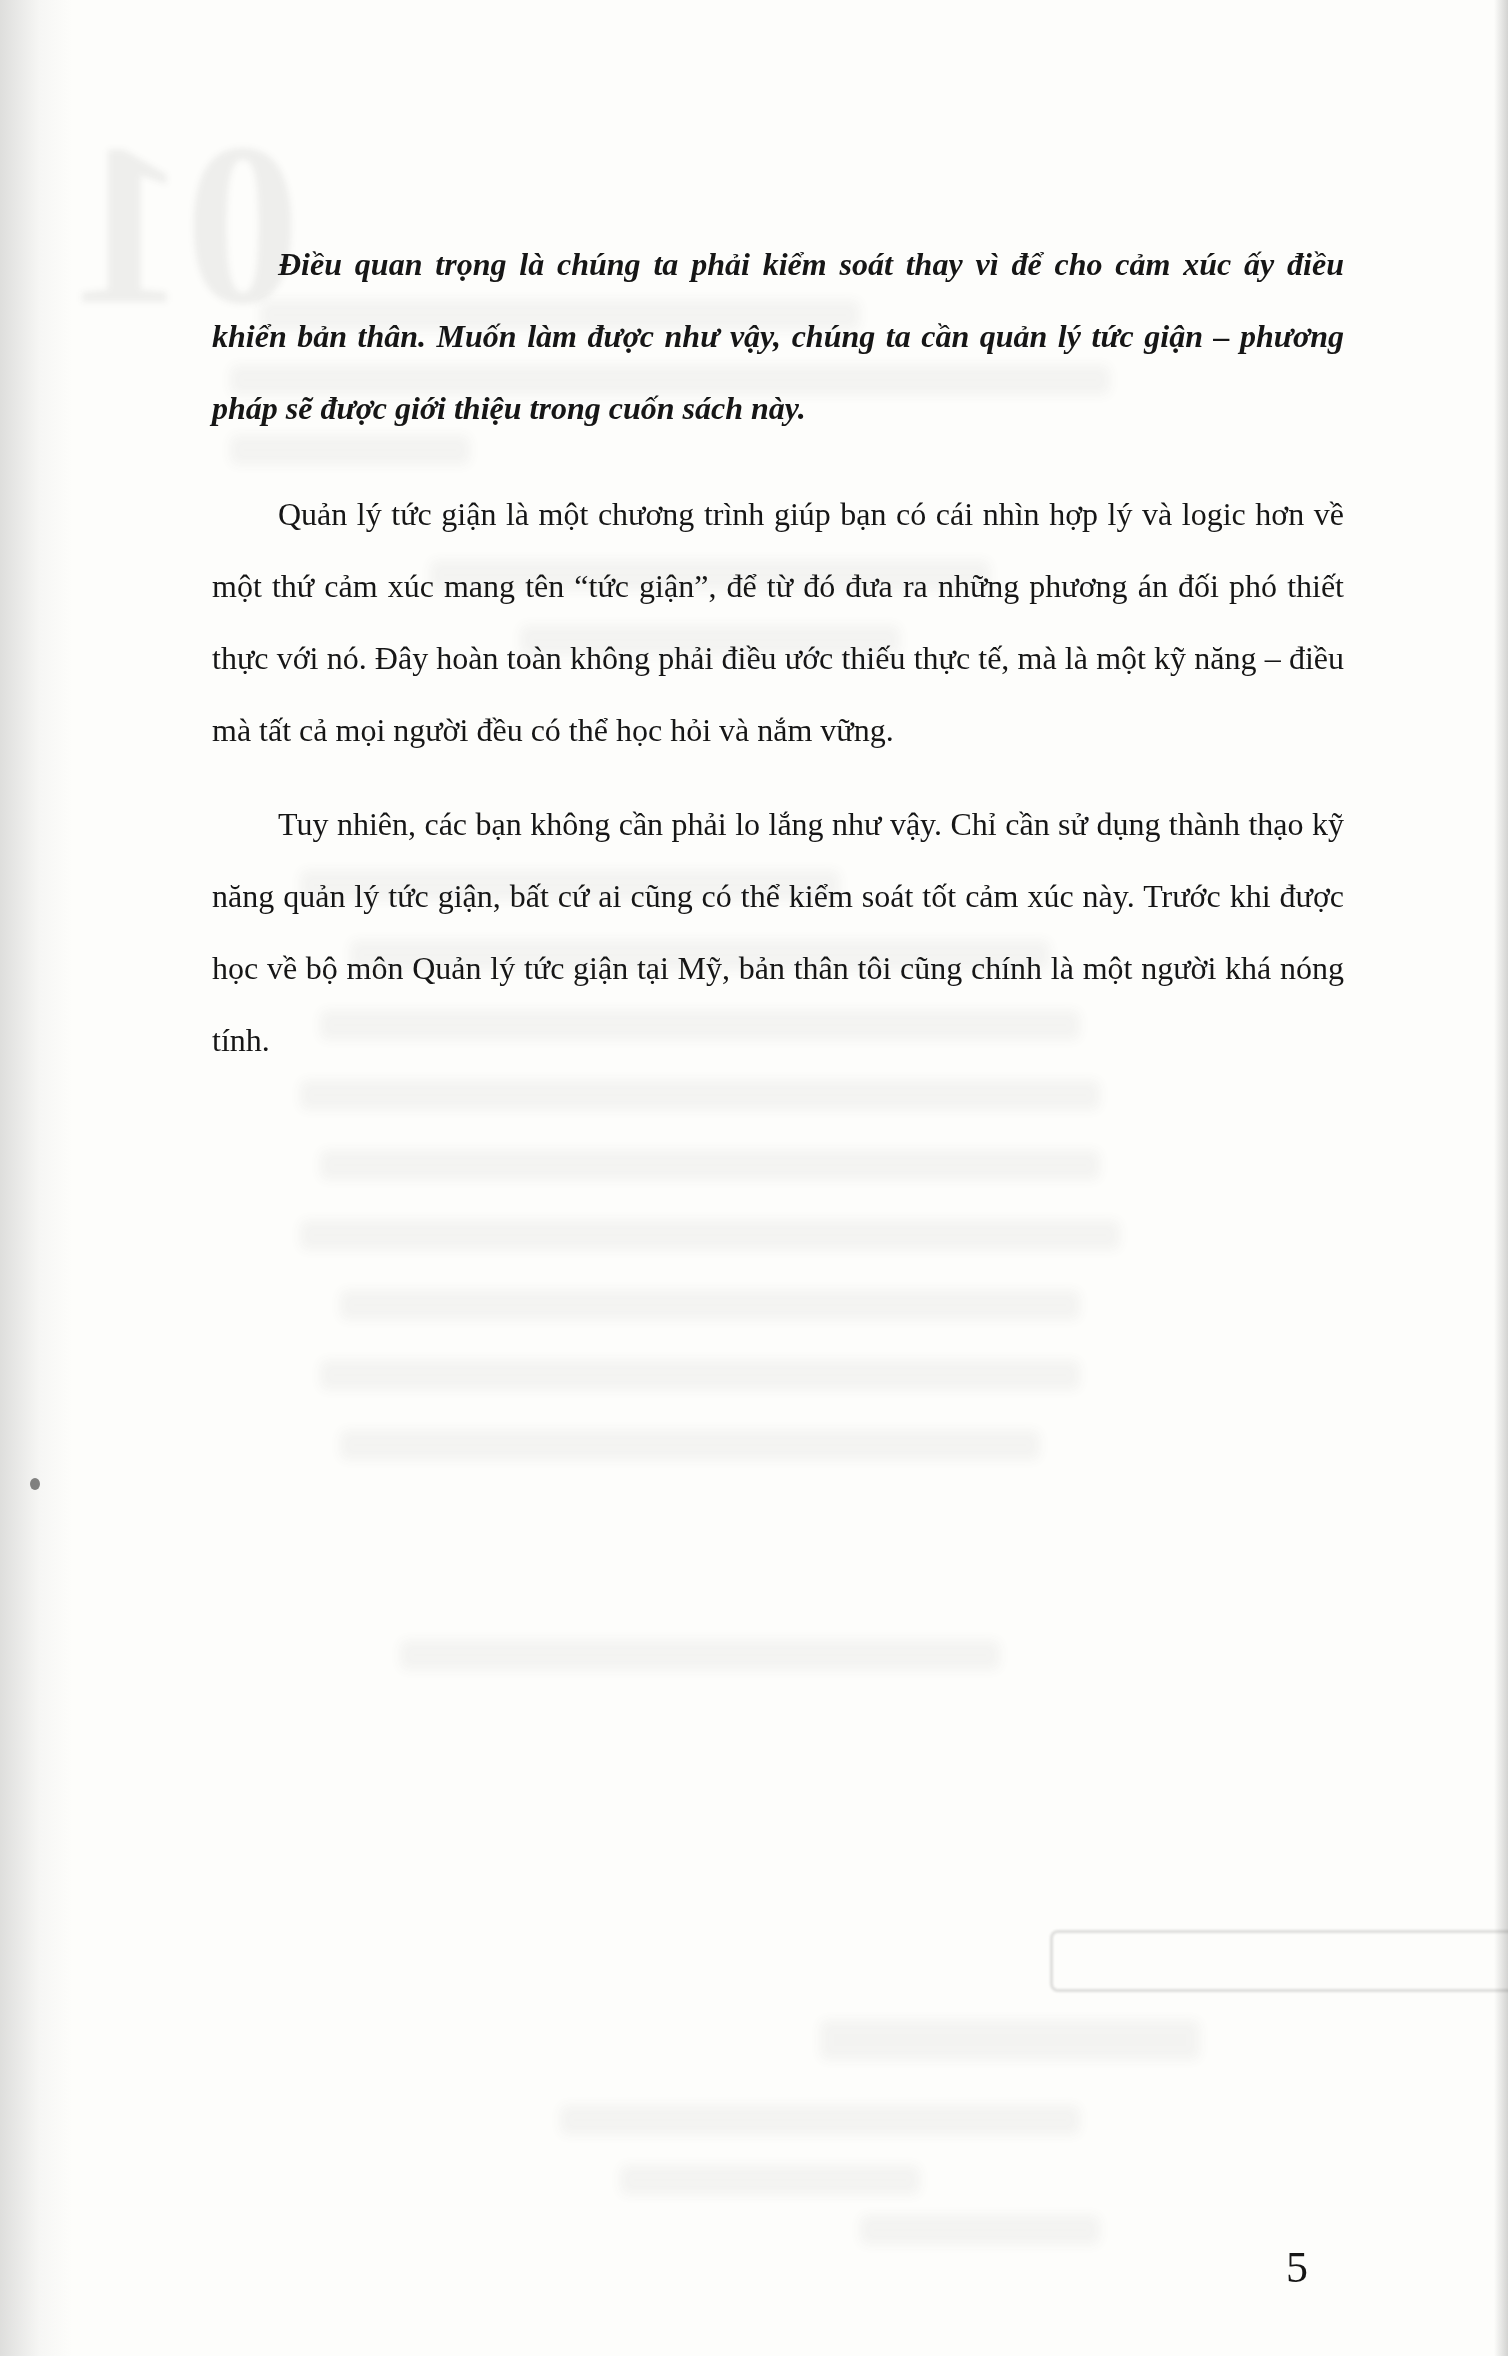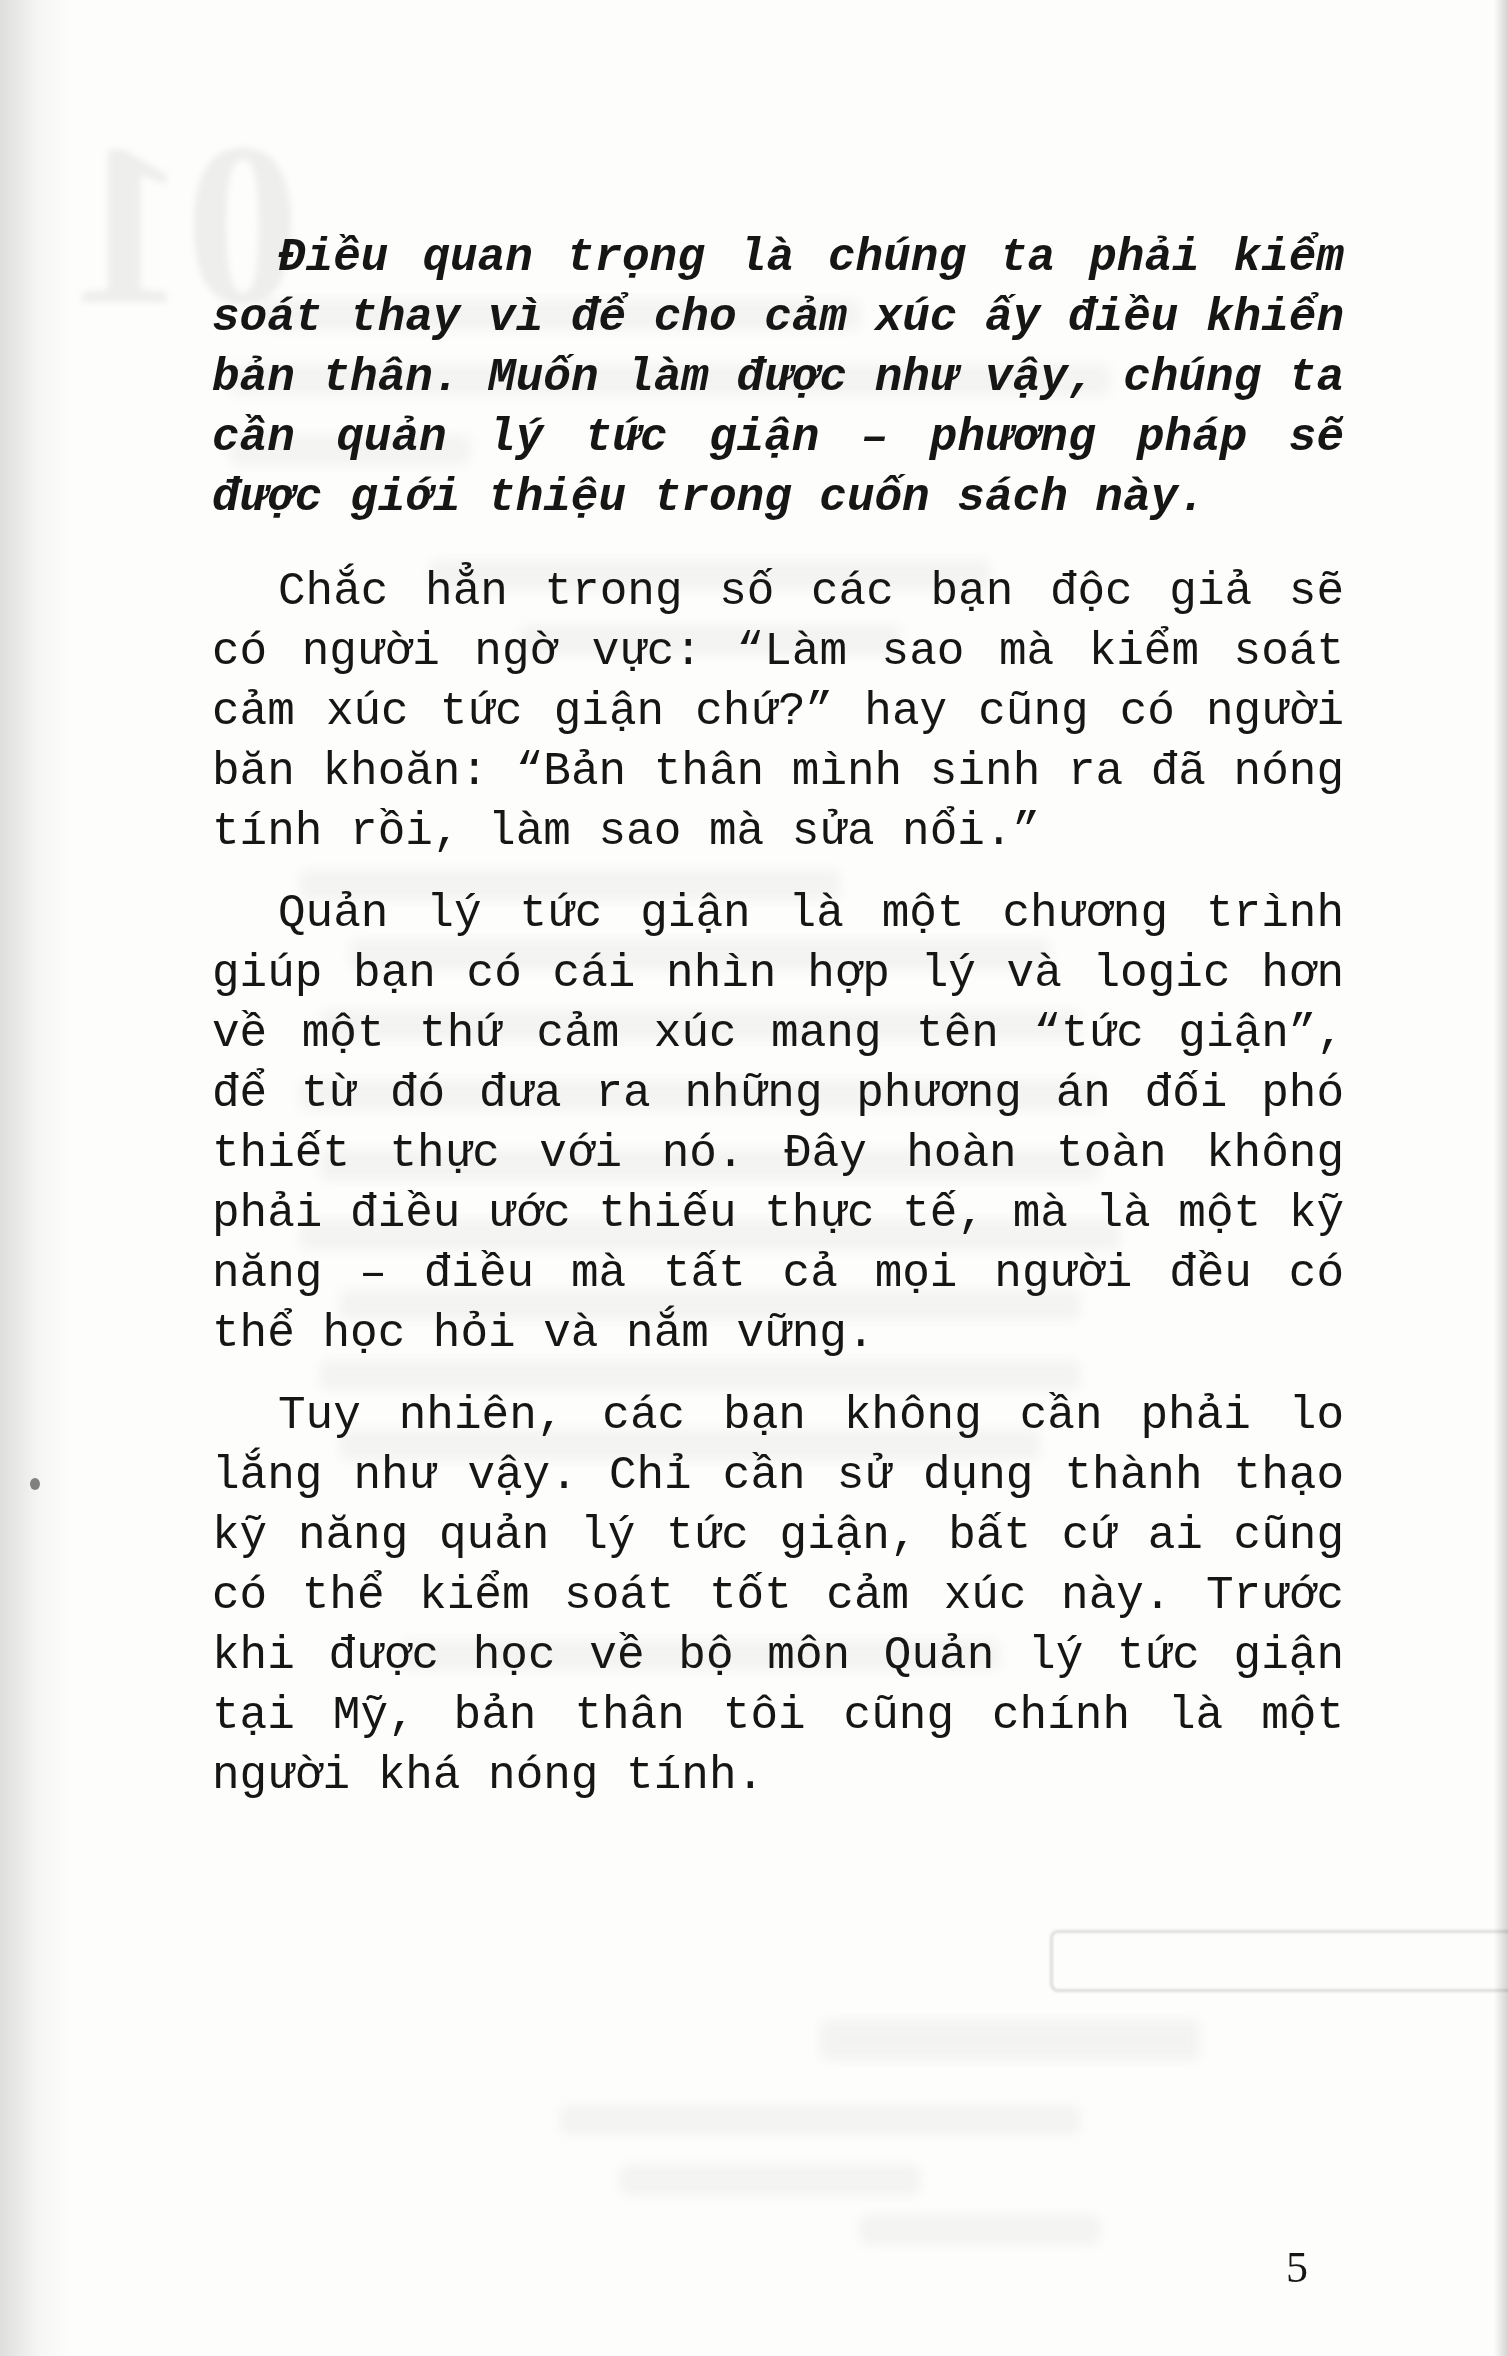--- a/index.html
+++ b/index.html
@@ -85,24 +85,23 @@
     border-radius: 50%;
   }
 
   
   .text-block {
     position: absolute;
     left: 212px;
     top: 228px;
     width: 1132px;
     z-index: 2;
-    font-size: 46px;
-    line-height: 60px;
+    font-size: 32px;
+    line-height: 72px;
     text-align: justify;
-    font-family: Liberation Mono, monospace;
   }
   .para {
     margin: 0 0 22px 0;
     text-indent: 66px;
   }
   .para.intro {
     font-style: italic;
     font-weight: 600;
     margin-bottom: 34px;
   }
@@ -142,20 +141,19 @@
     <div class="smudge" style="top:2105px; left:560px; width:520px;"></div>
     <div class="smudge" style="top:2165px; left:620px; width:300px;"></div>
     <div class="smudge" style="top:2215px; left:860px; width:240px;"></div>
 
     <div class="ghost-box"></div>
     <div class="dot-artifact"></div>
   </div>
 
   <div class="text-block">
     <p class="para intro">Điều quan trọng là chúng ta phải kiểm soát thay vì để cho cảm xúc ấy điều khiển bản thân. Muốn làm được như vậy, chúng ta cần quản lý tức giận – phương pháp sẽ được giới thiệu trong cuốn sách này.</p>
-    <p class="para">Chắc hẳn trong số các bạn độc giả sẽ có người ngờ vực: “Làm sao mà kiểm soát cảm xúc tức giận chứ?” hay cũng có người băn khoăn: “Bản thân mình sinh ra đã nóng tính rồi, làm sao mà sửa nổi.”</p>
     <p class="para">Quản lý tức giận là một chương trình giúp bạn có cái nhìn hợp lý và logic hơn về một thứ cảm xúc mang tên “tức giận”, để từ đó đưa ra những phương án đối phó thiết thực với nó. Đây hoàn toàn không phải điều ước thiếu thực tế, mà là một kỹ năng – điều mà tất cả mọi người đều có thể học hỏi và nắm vững.</p>
     <p class="para">Tuy nhiên, các bạn không cần phải lo lắng như vậy. Chỉ cần sử dụng thành thạo kỹ năng quản lý tức giận, bất cứ ai cũng có thể kiểm soát tốt cảm xúc này. Trước khi được học về bộ môn Quản lý tức giận tại Mỹ, bản thân tôi cũng chính là một người khá nóng tính.</p>
   </div>
 
   <div class="page-number">5</div>
 
 </div>
 
 </body></html>

